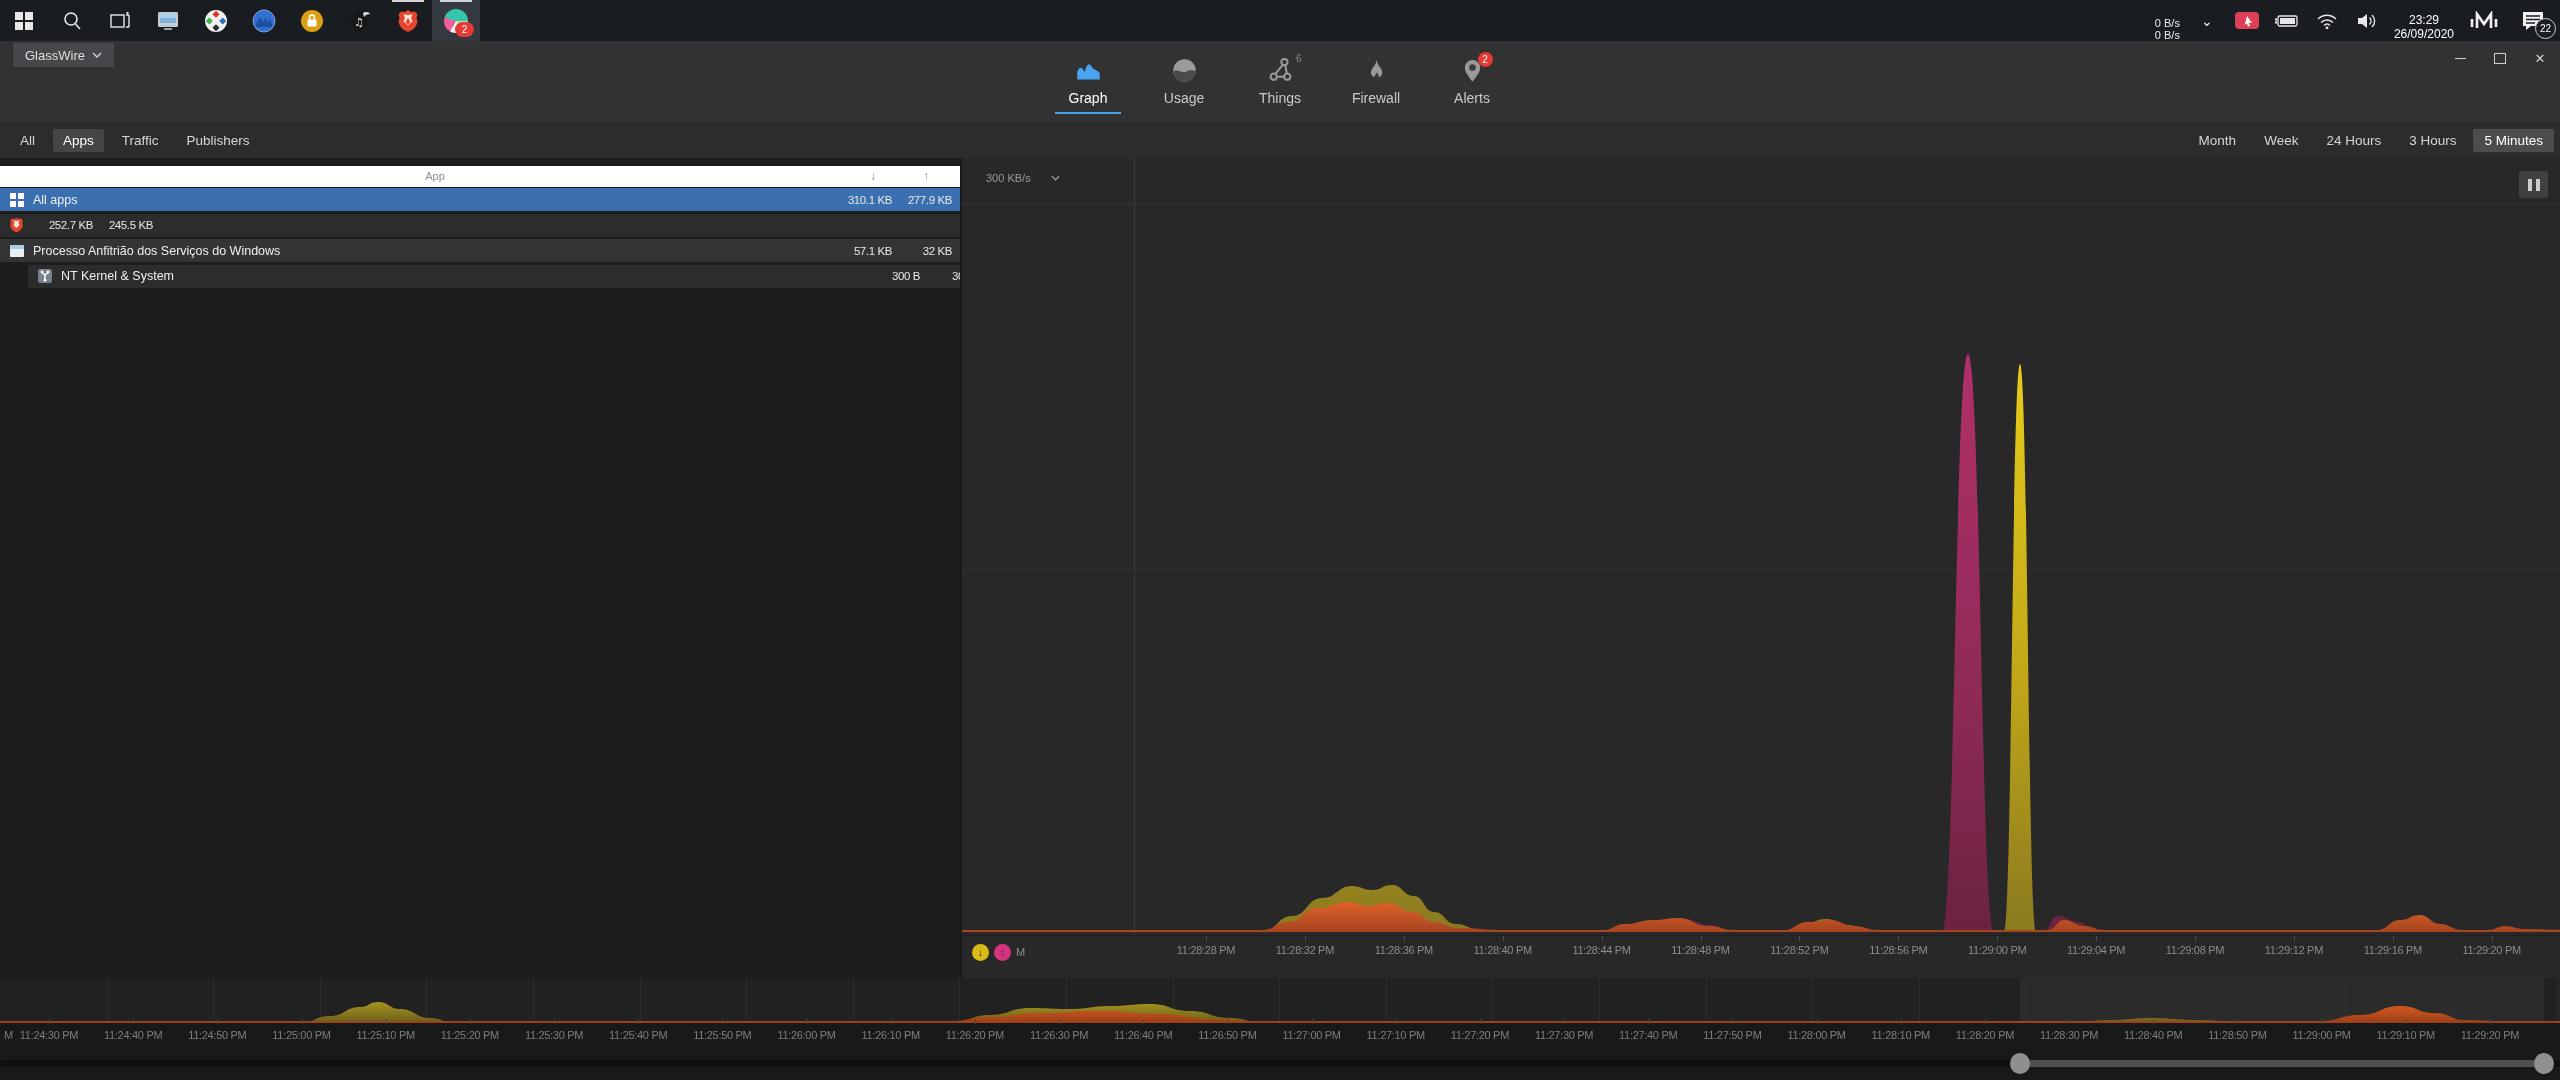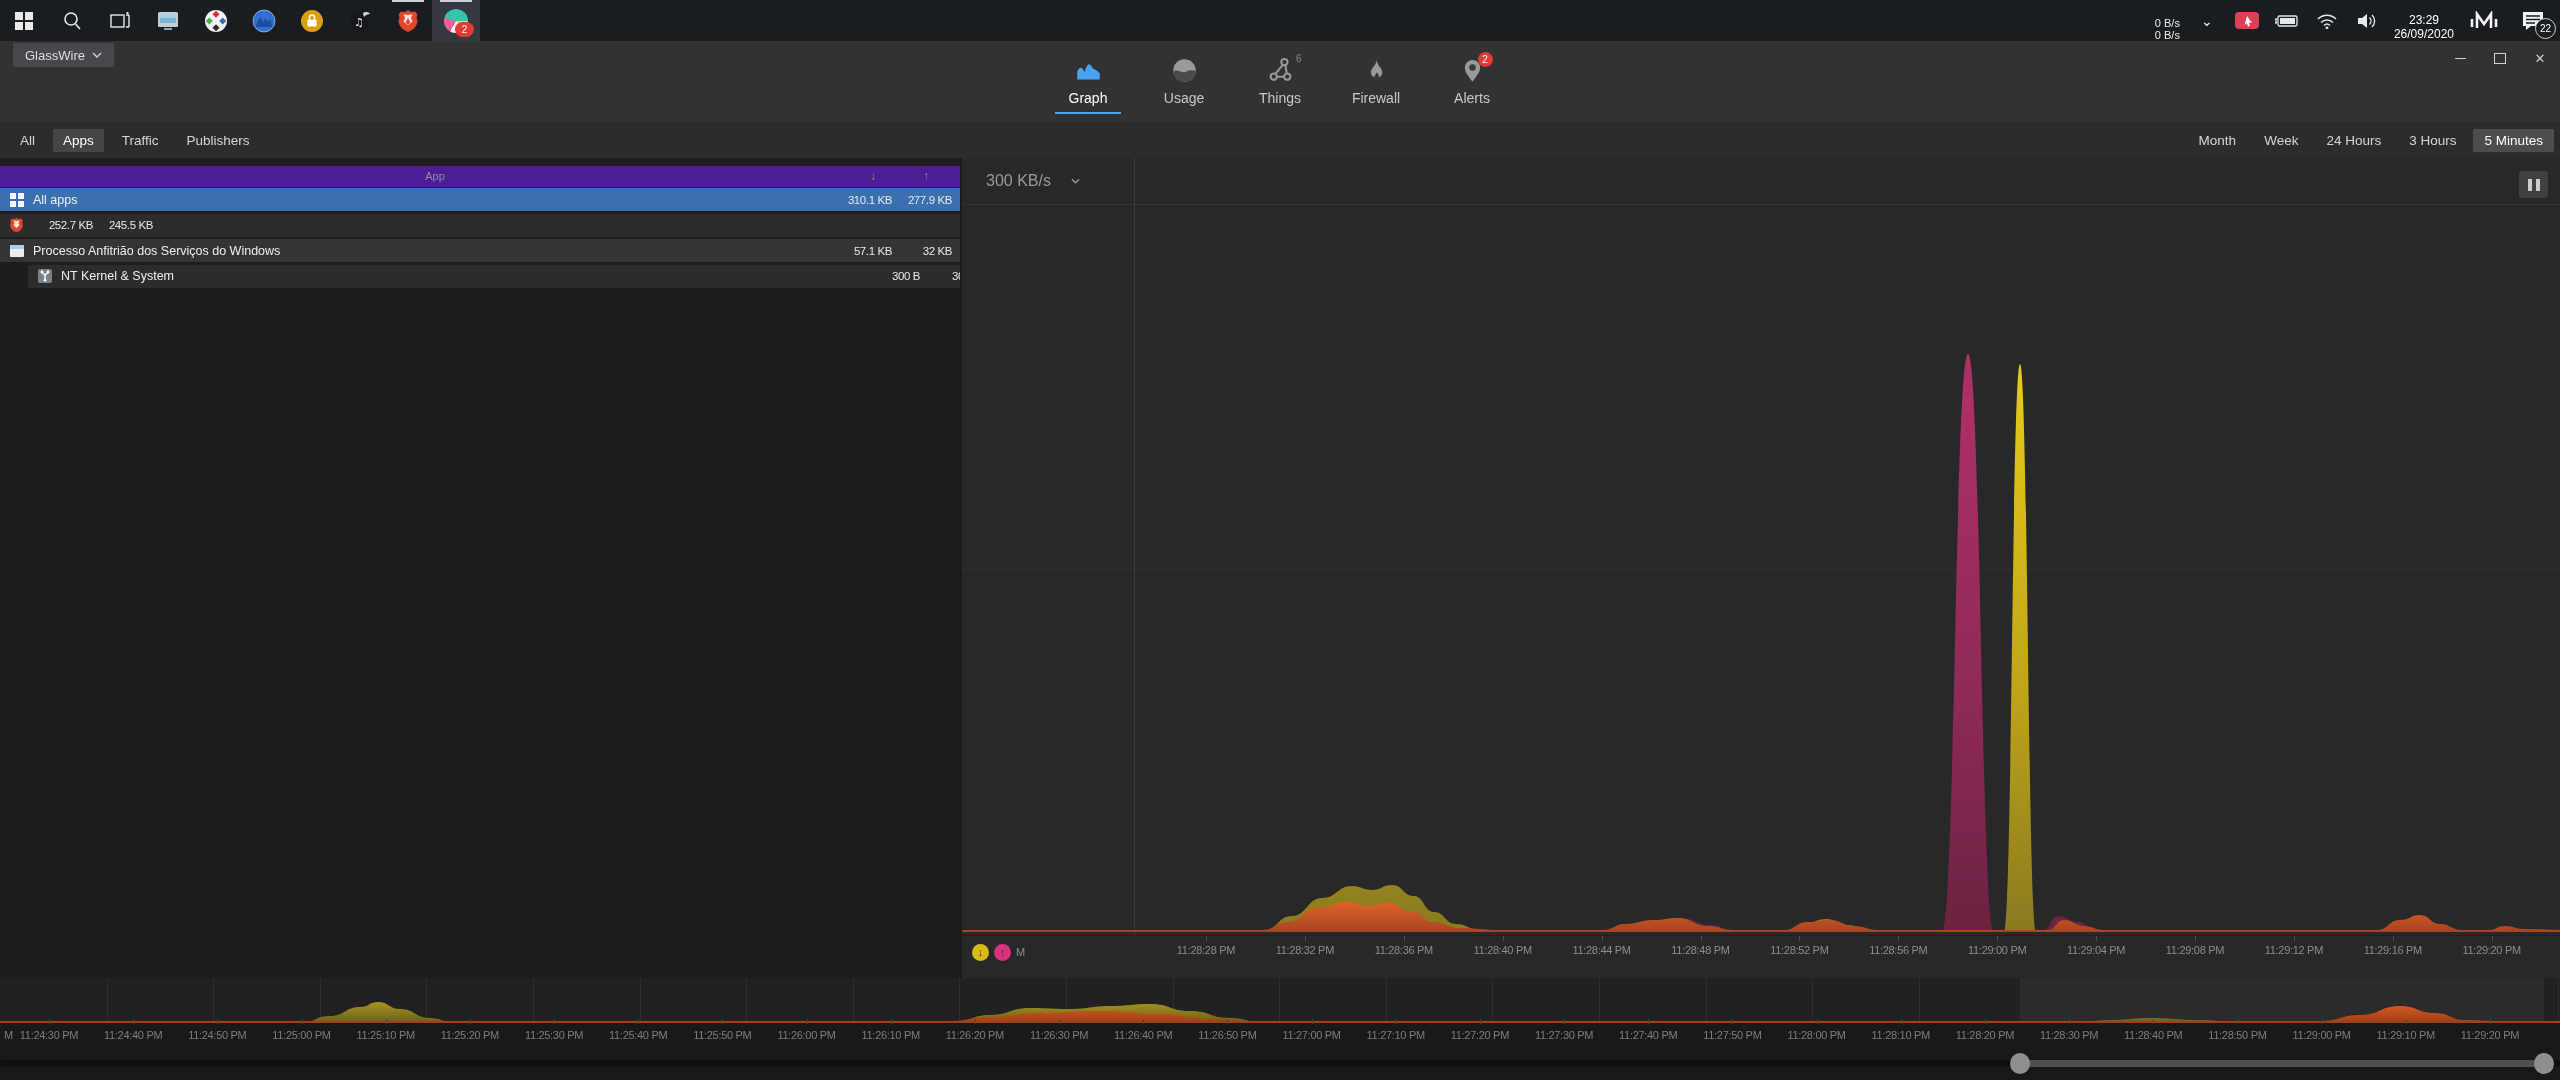--- a/index.html
+++ b/index.html
@@ -43,34 +43,34 @@
   
   .filter-row{position:absolute;left:0;top:81px;width:2560px;height:36px;background:#2c2c2c;border-bottom:1px solid #222;}
   .filter-tabs{position:absolute;left:10px;top:0;height:36px;display:flex;align-items:center;gap:8px;}
   .ftab{padding:4px 10px;font-size:13.5px;color:#d6d6d6;border-radius:2px;}
   .ftab.active{background:#454545;color:#fff;}
   .range-tabs{position:absolute;right:6px;top:0;height:36px;display:flex;align-items:center;gap:6px;}
   .rtab{padding:4px 11px;font-size:13.5px;color:#d6d6d6;border-radius:2px;}
   .rtab.active{background:#4d4d4d;color:#fff;}
   
   .left-panel{position:absolute;left:0;top:117px;width:960px;height:820px;background:#1d1d1d;}
-  .tbl-header{position:absolute;left:0;top:8px;width:960px;height:21px;background:#4c1d95;color:#8f8f8f;font-size:11px;}
+  .tbl-header{position:absolute;left:0;top:8px;width:960px;height:21px;background:#ffffff;color:#8f8f8f;font-size:11px;}
   .th-app{position:absolute;left:0;top:0;width:870px;height:21px;text-align:center;line-height:21px;}
   .th-down{position:absolute;right:57px;width:60px;text-align:center;line-height:21px;font-size:12px;}
   .th-up{position:absolute;right:4px;width:60px;text-align:center;line-height:21px;font-size:12px;}
   .row{position:absolute;left:0;width:960px;height:23px;display:flex;align-items:center;background:#2c2c2c;}
   .row.alt{background:#343434;}
   .row.selected{background:var(--selected-row);}
   .row-ic{width:16px;height:16px;margin:0 8px 0 9px;flex:0 0 auto;}
   .row-name{font-size:12.5px;color:#efefef;white-space:nowrap;overflow:hidden;text-overflow:ellipsis;flex:1;}
   .row-num{width:60px;text-align:right;font-size:11.5px;color:#e8e8e8;letter-spacing:-0.4px;flex:0 0 auto;}
   .row-num.up{margin-right:8px;}
   
   .graph-panel{position:absolute;left:960px;top:117px;width:1600px;height:820px;background:#282828;border-left:2px solid #1a1a1a;}
-  .scale-label{position:absolute;left:24px;top:14px;font-size:16px;color:#9a9a9a;display:flex;gap:20px;align-items:center;}
+  .scale-label{position:absolute;left:24px;top:14px;font-size:11px;color:#9a9a9a;display:flex;gap:20px;align-items:center;}
   .hgrid{position:absolute;left:0;width:1600px;height:1px;background:#343434;}
   .vgrid{position:absolute;top:0;width:1px;height:777px;background:#3a3a3a;}
   .pause-btn{position:absolute;right:14px;top:13px;width:29px;height:27px;background:#404040;border-radius:3px;
              display:flex;align-items:center;justify-content:center;gap:4px;}
   .pause-btn i{display:block;width:4px;height:12px;background:#cdcdcd;}
   .chart-svg{position:absolute;left:0;top:0;width:1600px;height:777px;}
   .axis-row{position:absolute;left:0;top:777px;width:1600px;height:34px;border-top:1px solid #1f1f1f;}
   .axis-lbl{position:absolute;top:8px;transform:translateX(-50%);font-size:11px;color:#8c8c8c;white-space:nowrap;letter-spacing:-0.3px;}
   .axis-tick{position:absolute;top:0;width:1px;height:5px;background:#4e4e4e;}
   .legend{position:absolute;left:10px;top:777px;height:34px;display:flex;align-items:center;gap:5px;}

